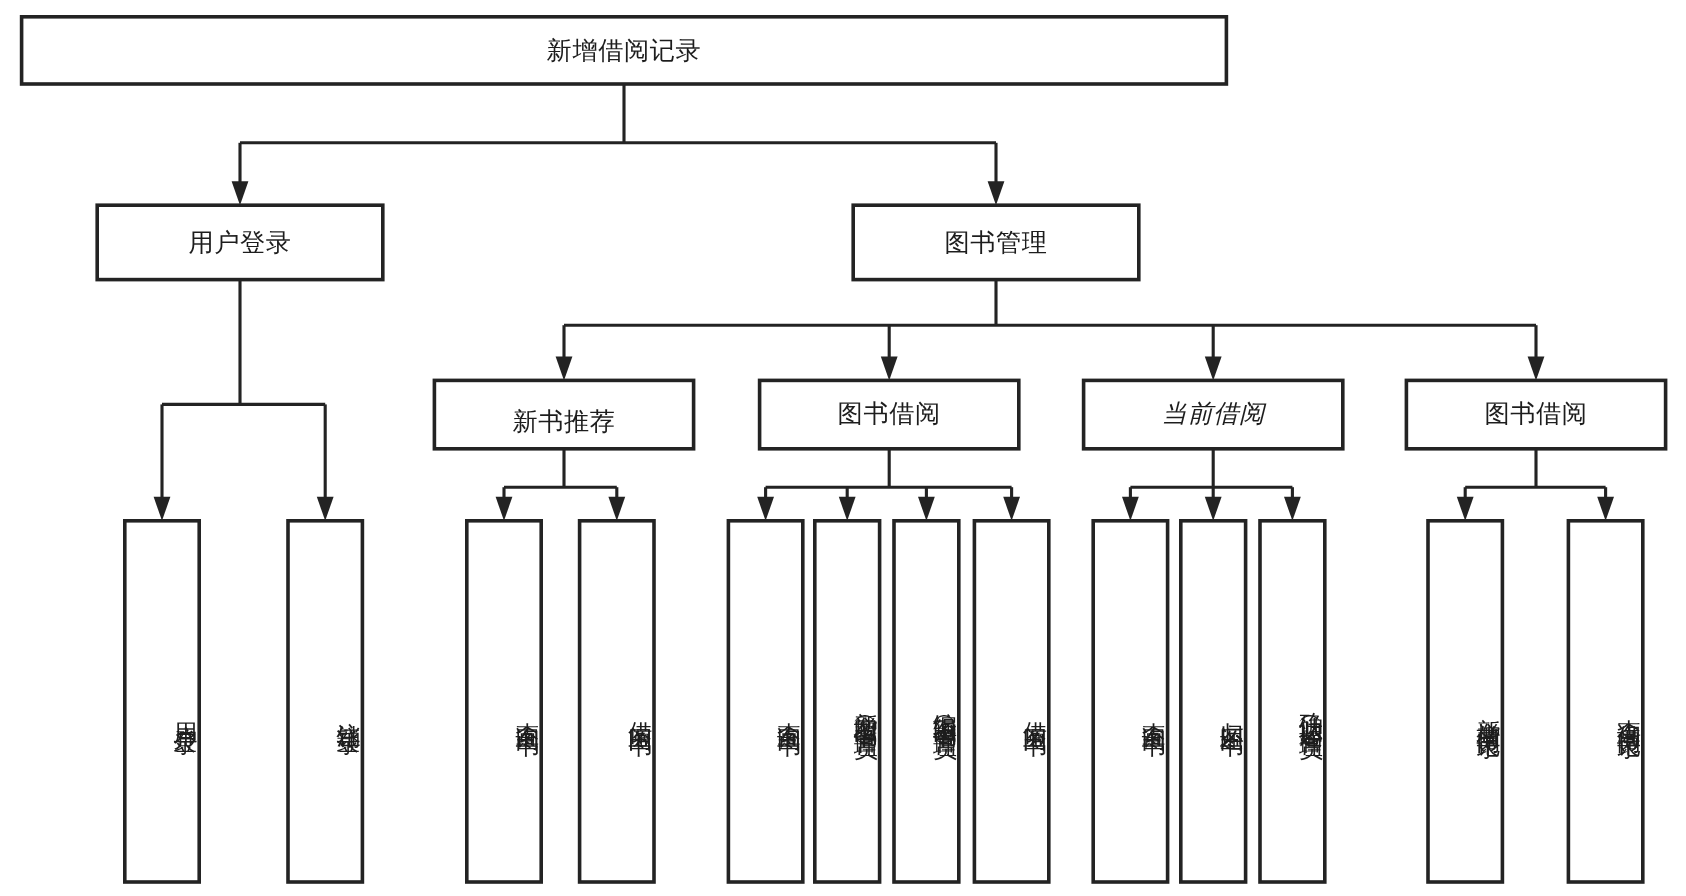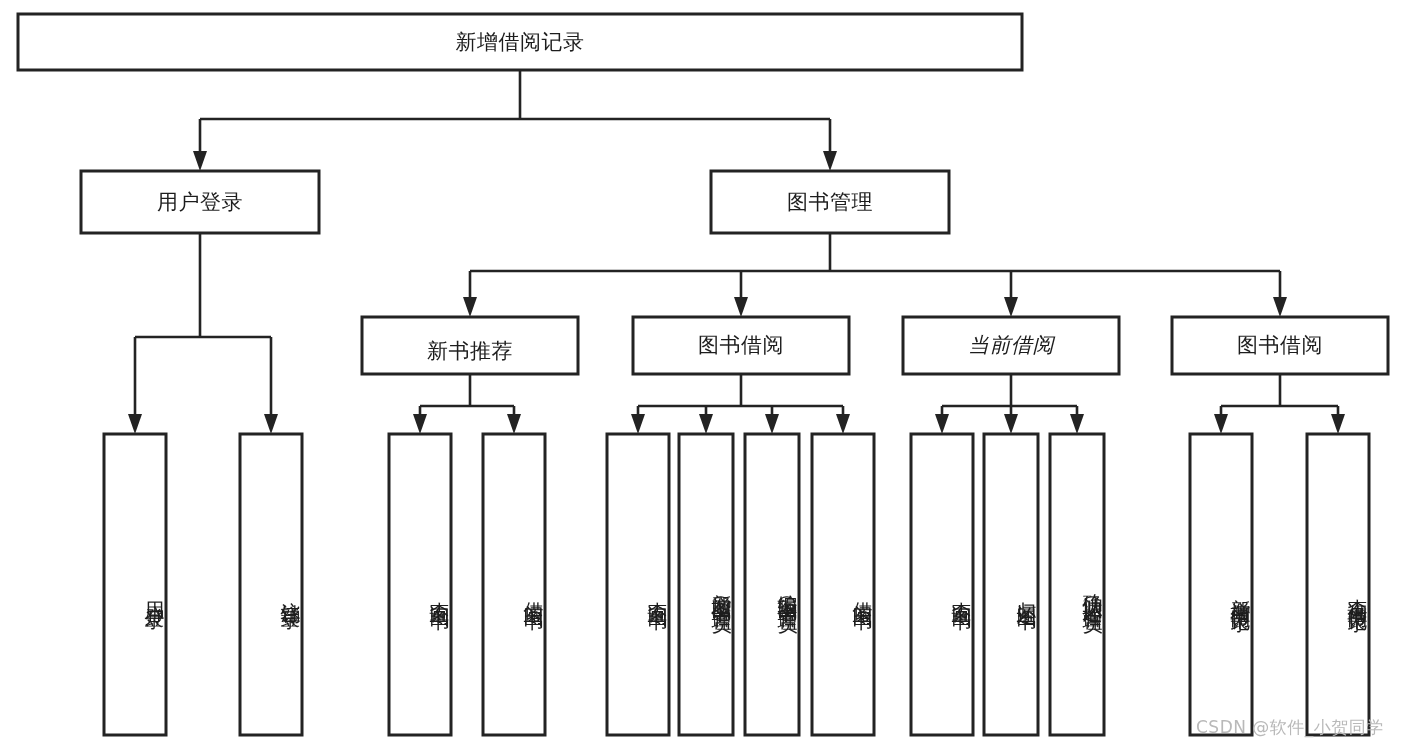--- a/index.html
+++ b/index.html
@@ -170,15 +170,14 @@
       <div class="node-label vertical" style="left: 679px; top: 434px; width: 54px; height: 301px; padding-top: 14px; box-sizing: border-box;">新增图书（管理员）</div>
       <div class="node-label vertical" style="left: 745px; top: 434px; width: 54px; height: 301px; padding-top: 14px; box-sizing: border-box;">编辑图书（管理员）</div>
       <div class="node-label vertical" style="left: 812px; top: 434px; width: 62px; height: 301px; padding-top: 14px; box-sizing: border-box;">借阅图书</div>
       <div class="node-label vertical" style="left: 911px; top: 434px; width: 62px; height: 301px; padding-top: 14px; box-sizing: border-box;">查询图书</div>
       <div class="node-label vertical" style="left: 984px; top: 434px; width: 54px; height: 301px; padding-top: 14px; box-sizing: border-box;">归还图书</div>
       <div class="node-label vertical" style="left: 1050px; top: 434px; width: 54px; height: 301px; padding-top: 14px; box-sizing: border-box;">确认归还（管理员）</div>
       <div class="node-label vertical" style="left: 1190px; top: 434px; width: 62px; height: 301px; padding-top: 14px; box-sizing: border-box;">新增借阅记录</div>
       <div class="node-label vertical" style="left: 1307px; top: 434px; width: 62px; height: 301px; padding-top: 14px; box-sizing: border-box;">查询借阅记录</div>
     </div>
 
-  <div class="watermark" style="left: 1196px; top: 716px; color: rgb(185, 185, 185);">CSDN @软件_小贺同学</div>
 
 </div>
 
 </body></html>

